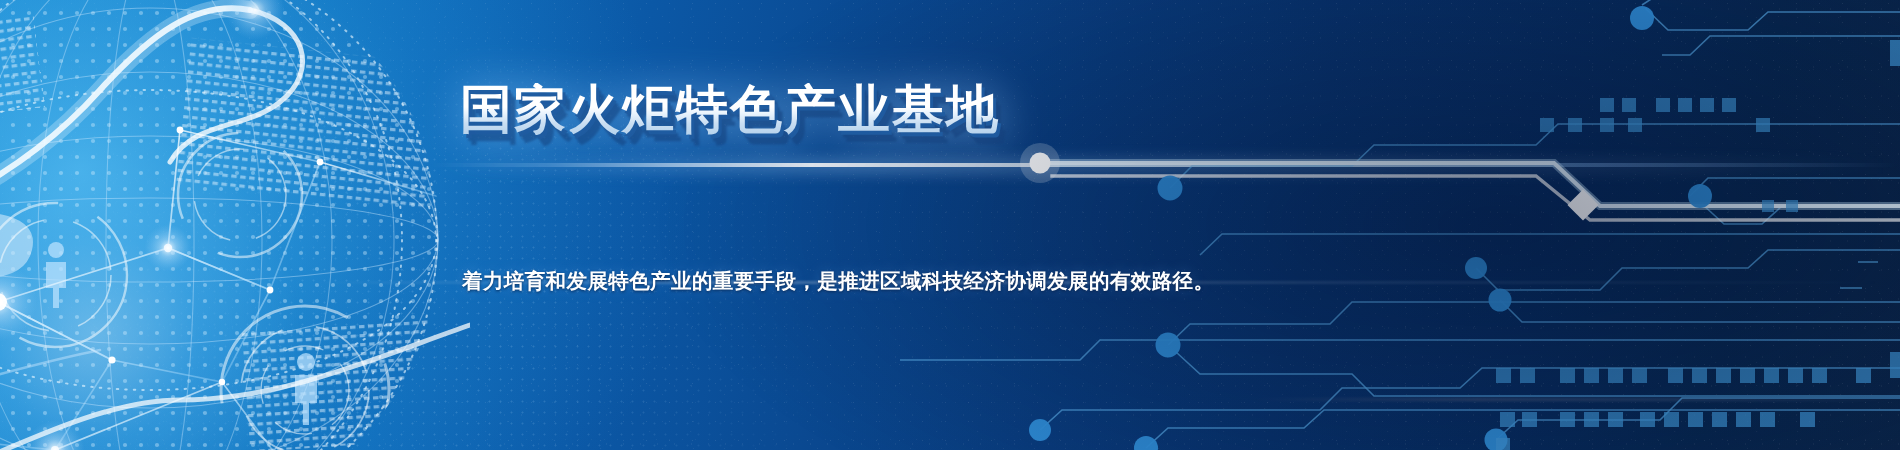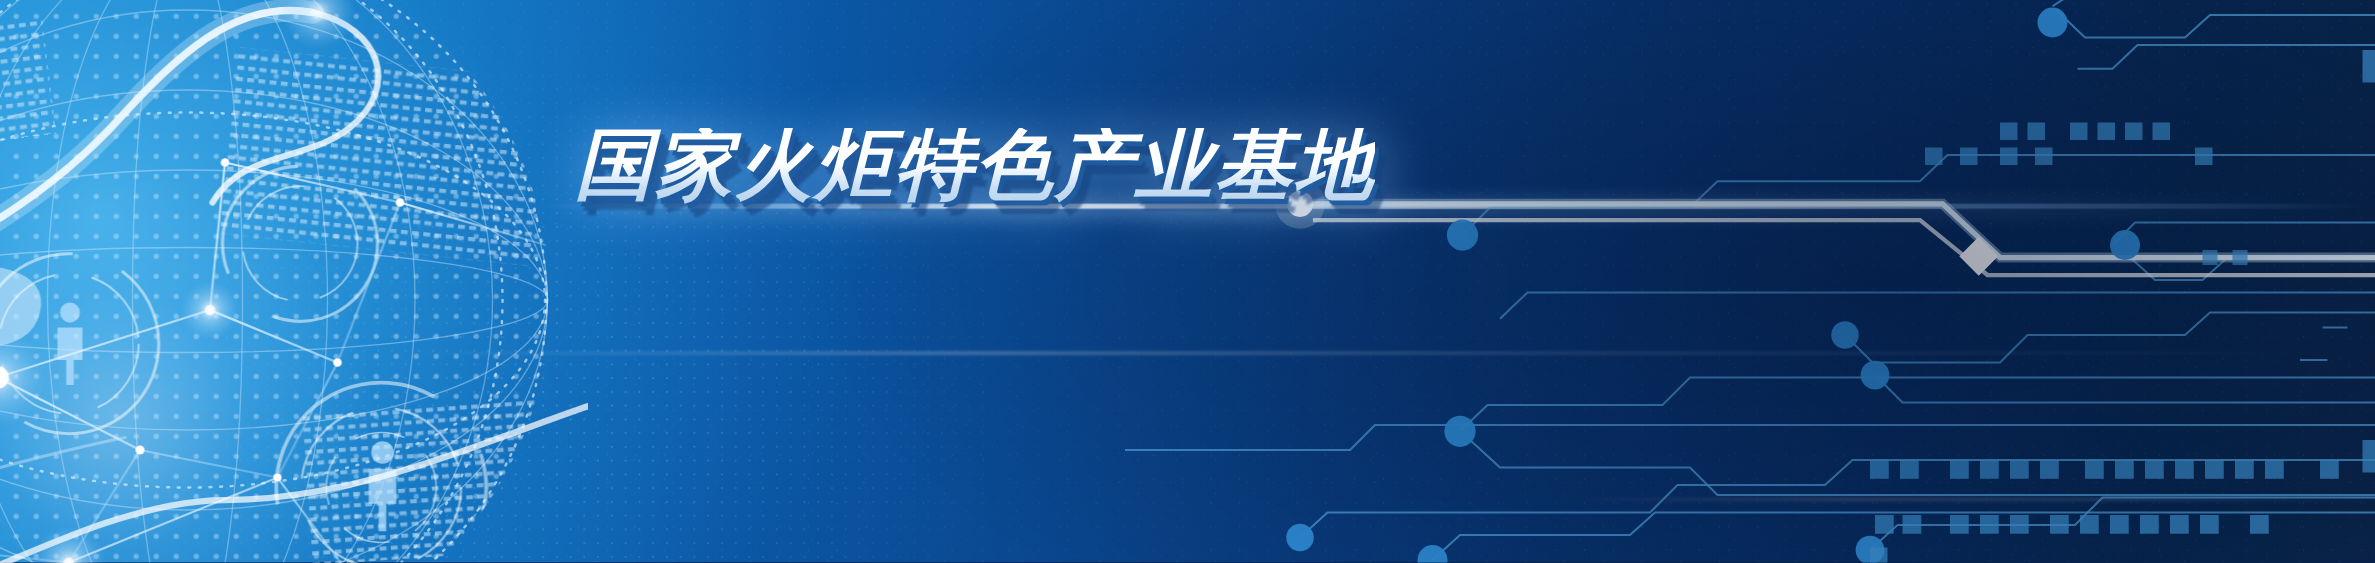--- a/index.html
+++ b/index.html
@@ -65,22 +65,22 @@
     filter:blur(3px);
   }
 
   
   #circuit{position:absolute;right:0;top:0;width:1000px;height:450px;}
 
   
   #content{position:absolute;left:460px;top:0;width:1400px;height:450px;}
 
   #title{
-    position:absolute;left:0;top:102px;
-    font-size:62px;font-weight:bold;font-style:italic;
+    position:absolute;left:0;top:83px;
+    font-size:52px;font-weight:bold;
     letter-spacing:2px;line-height:1;white-space:nowrap;
     color:#ffffff;
     background:linear-gradient(180deg,#ffffff 0%,#ffffff 46%,#eaf4fd 58%,#c9def2 78%,#b5d2ec 100%);
     -webkit-background-clip:text;background-clip:text;
     -webkit-text-fill-color:transparent;
     text-shadow:none;
     filter:drop-shadow(3px 4px 0 rgba(32,92,160,.95)) drop-shadow(5px 7px 1px rgba(18,62,122,.55)) drop-shadow(0 0 22px rgba(150,205,255,.45));
   }
 
   .desc{
@@ -326,15 +326,16 @@
         <rect x="956" y="368" width="15" height="15"></rect>
       <rect x="990" y="352" width="12" height="26"></rect>
       <rect x="990" y="40" width="12" height="26"></rect>
     </g>
   </svg>
 
   <div class="layer vign"></div>
 
   <div id="content">
     <div id="title">国家火炬特色产业基地</div>
+    <div class="desc l2">着力培育和发展特色产业的重要手段，是推进区域科技经济协调发展的有效路径。</div>
   </div>
 
 </div>
 
 </body></html>

